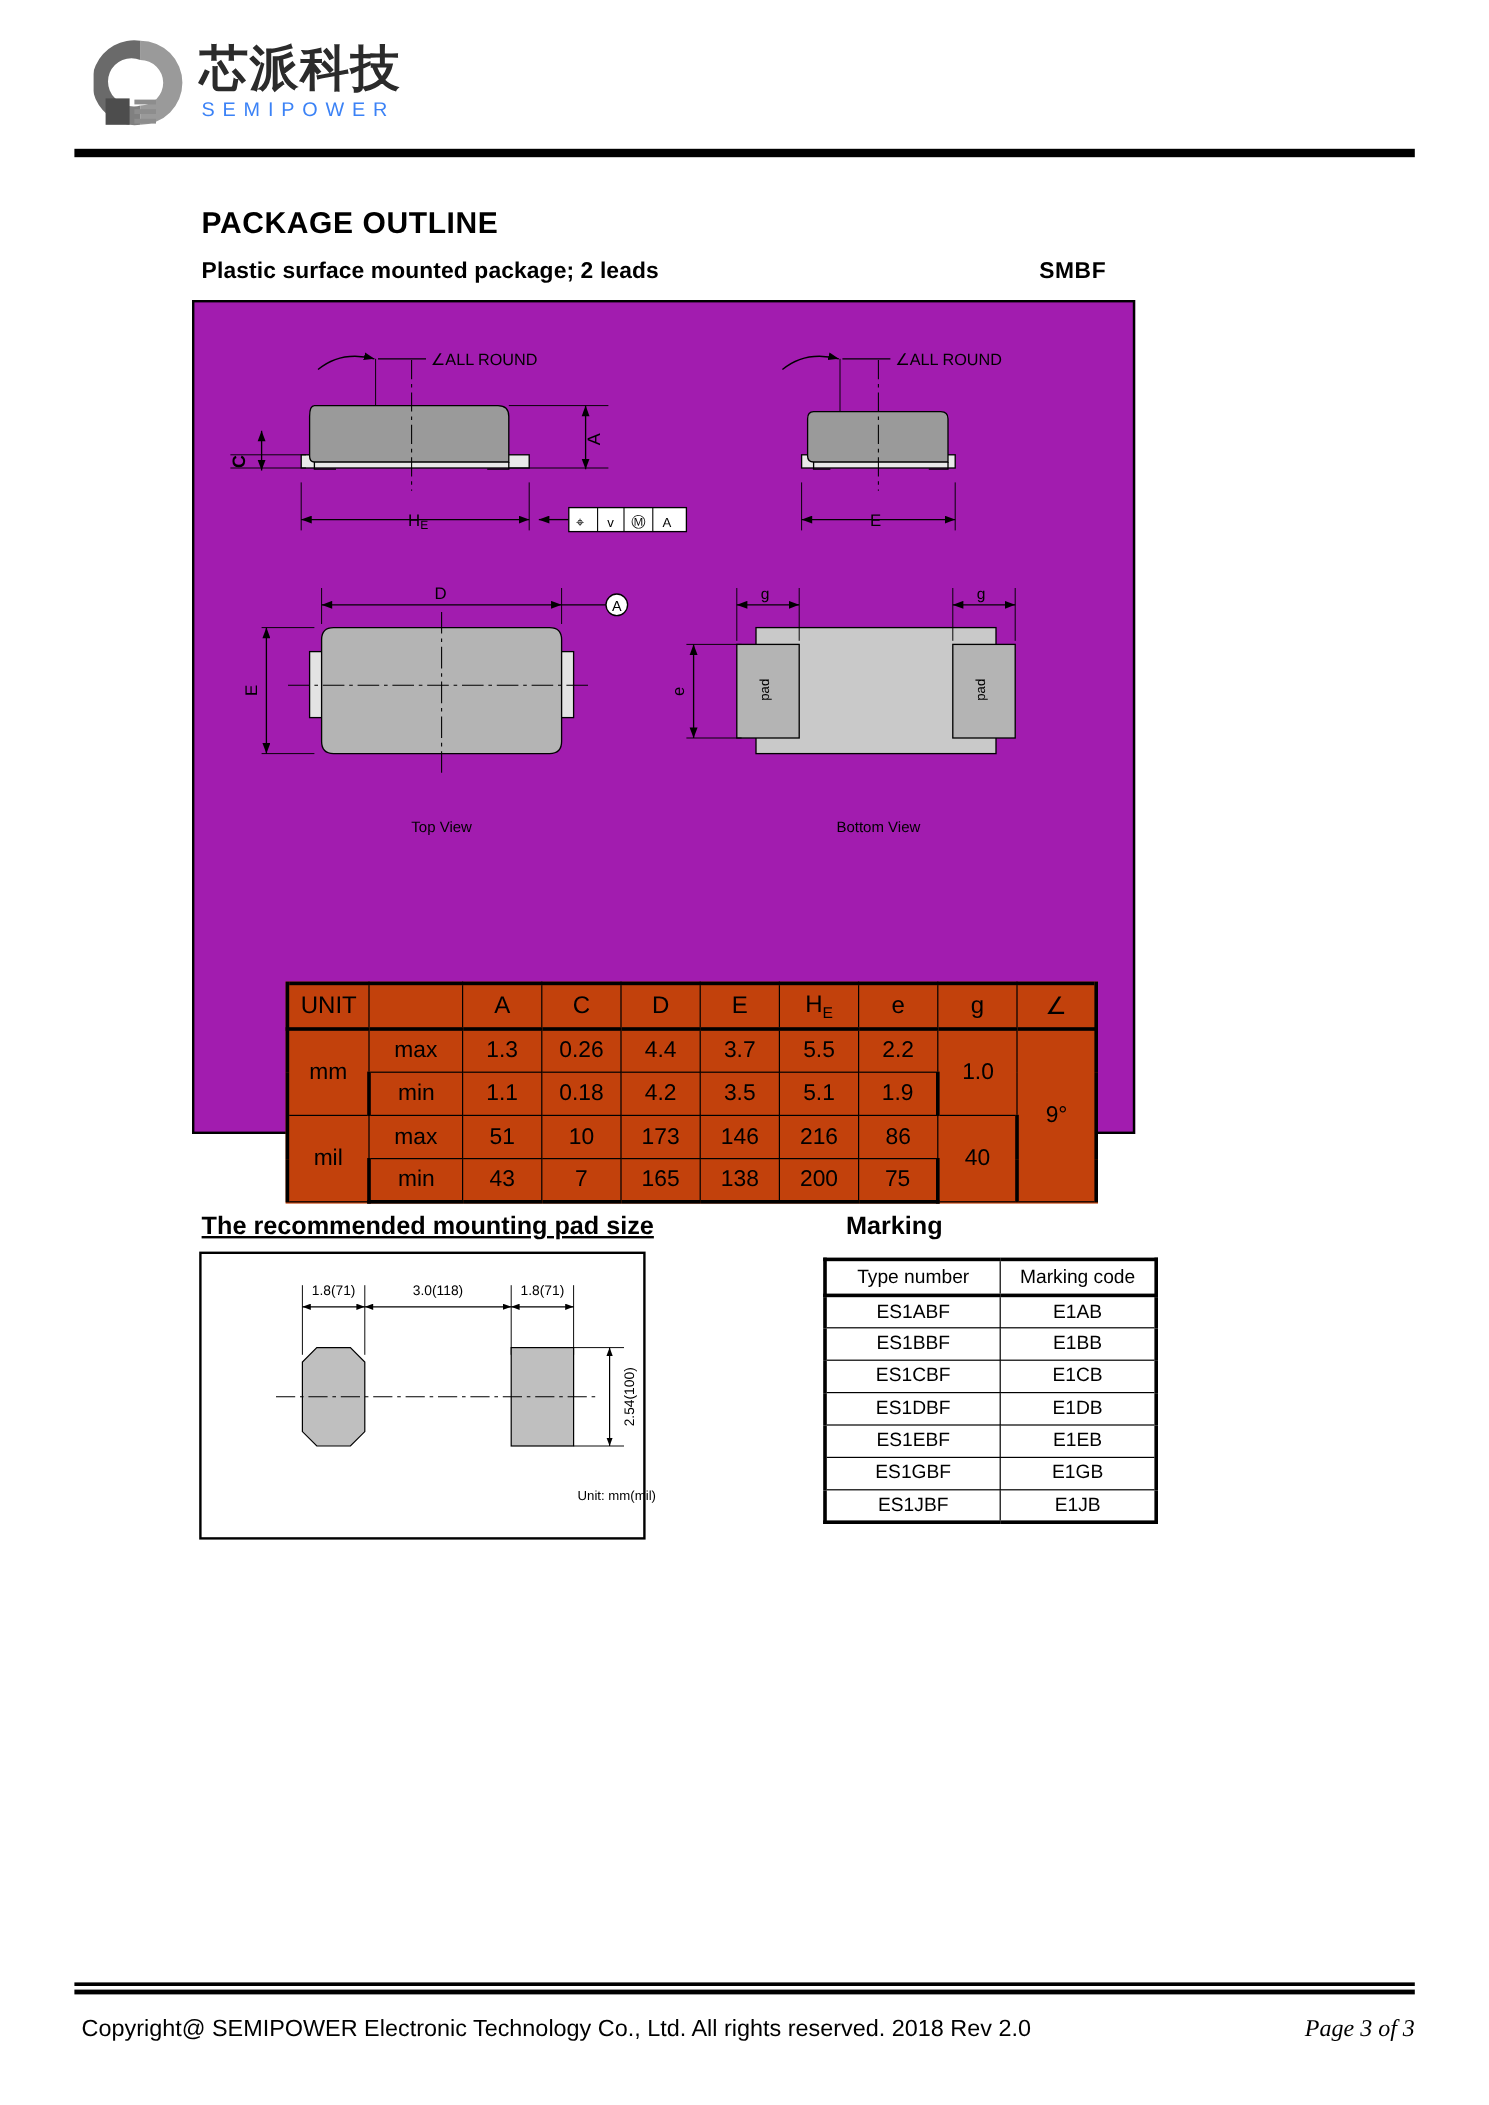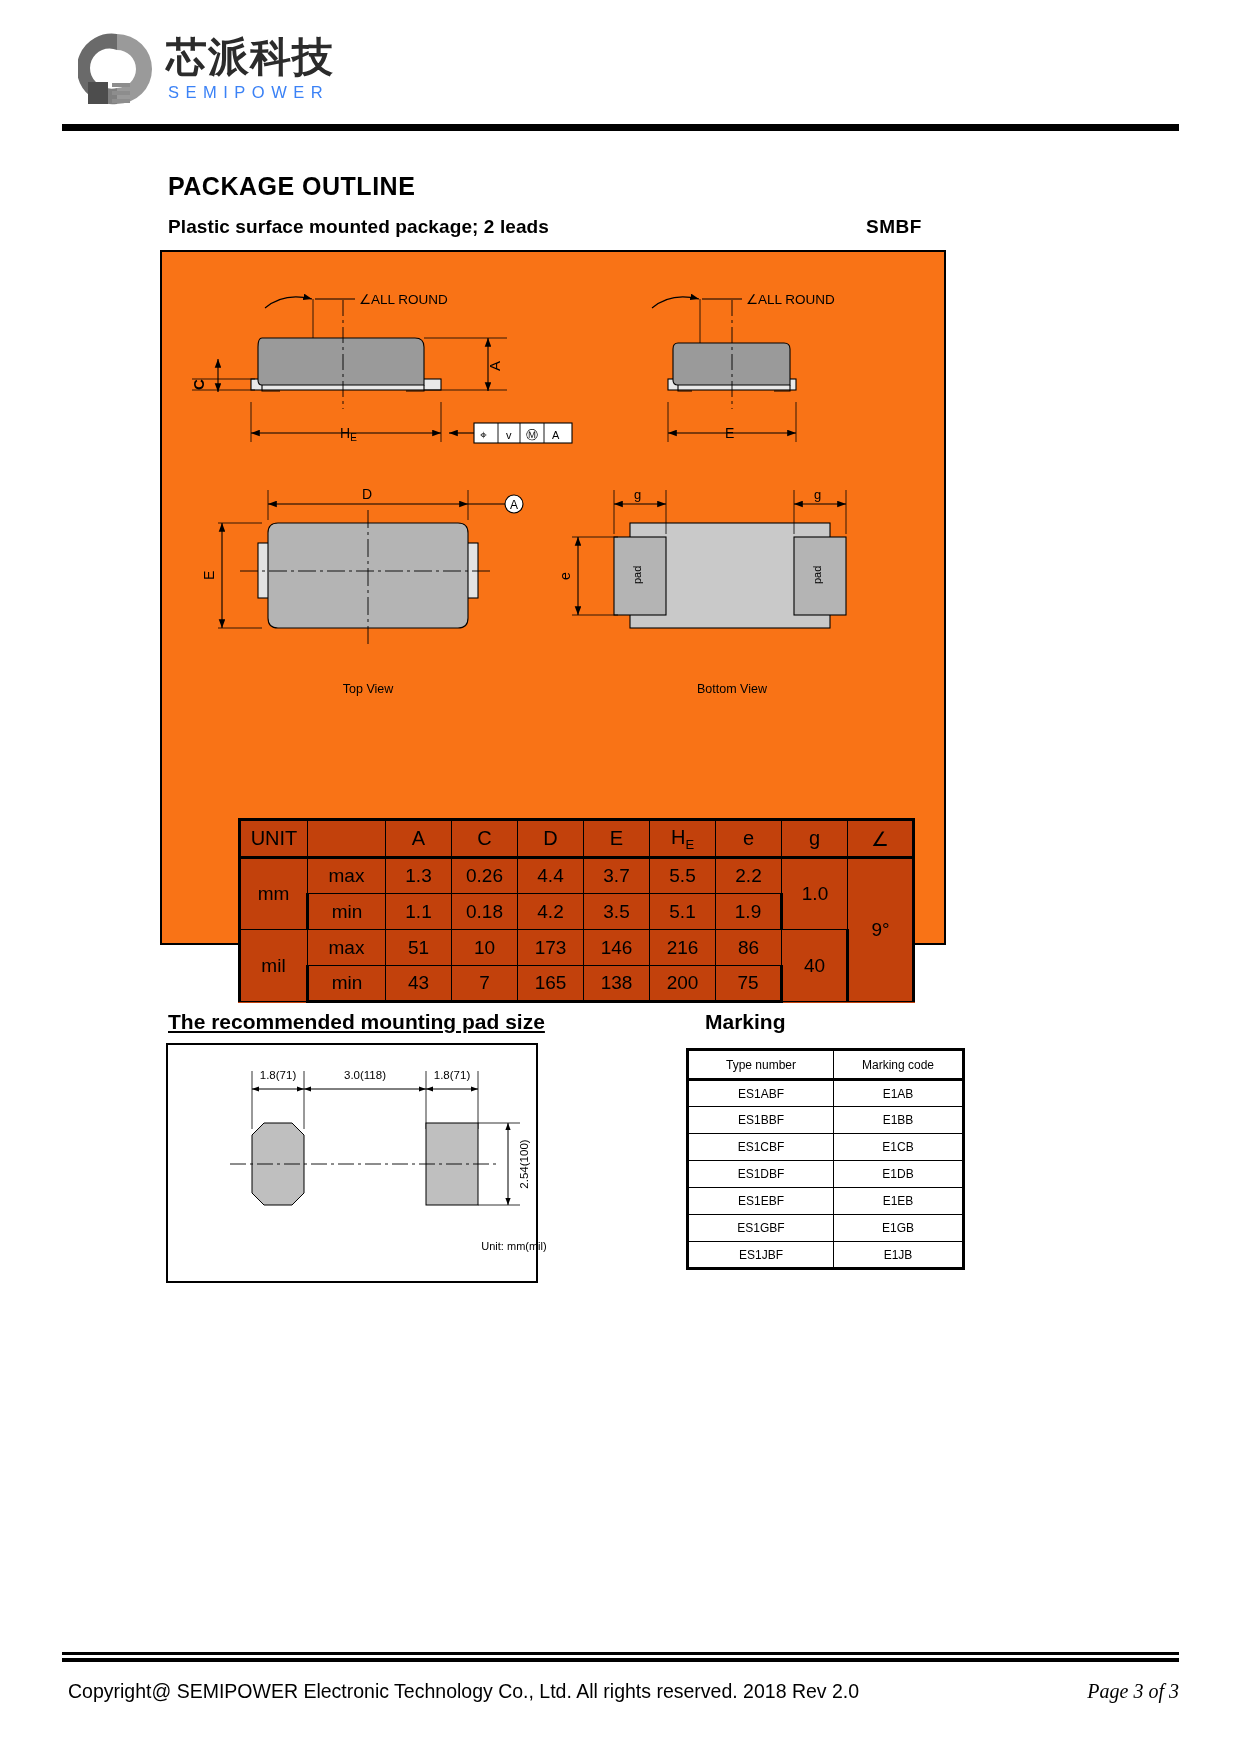--- a/index.html
+++ b/index.html
@@ -52,21 +52,21 @@
     font-family: "Liberation Sans", sans-serif;
   }
   #package-outline-title { left: 168px; top: 172px; font-size: 25px; letter-spacing: 0.5px; }
   #plastic-sub { left: 168px; top: 216px; font-size: 19px; letter-spacing: 0.1px; }
   #smbf-label { left: 866px; top: 216px; font-size: 19px; letter-spacing: 0.5px; }
 
   
   .drawing-box {
     position: absolute; left: 160px; top: 250px;
     width: 786px; height: 695px;
-    border: 2px solid #000; background: #f97316;
+    border: 2px solid #000; background: #a21caf;
   }
 
   svg.dwg { position: absolute; left: 0; top: 0; }
 
   
   .dim-table {
     position: absolute; left: 238px; top: 818px;
     border-collapse: collapse;
     font-family: "Liberation Sans", sans-serif;
     font-size: 19px;
@@ -98,21 +98,21 @@
     position: absolute; left: 154px; top: 1043px;
     width: 372px; height: 240px;
     border: 2px solid #000; background: #fff; margin-left: 12px;
   }
 
   
   .mark-table {
     position: absolute; left: 686px; top: 1048px;
     border-collapse: collapse;
     font-family: "Liberation Sans", sans-serif;
-    font-size: 12px; background: #fff;
+    font-size: 16px; background: #fff;
   }
   .mark-table td {
     border: 1px solid #000;
     text-align: center; height: 27px; padding: 0 4px;
   }
   .mark-table td.type-col { width: 146px; }
   .mark-table td.code-col { width: 130px; }
   .mark-table tr.mh td { border-top: 3px solid #000; border-bottom: 3px solid #000; height: 30px; }
   .mark-table tr td:first-child { border-left: 3px solid #000; }
   .mark-table tr td:last-child { border-right: 3px solid #000; }

